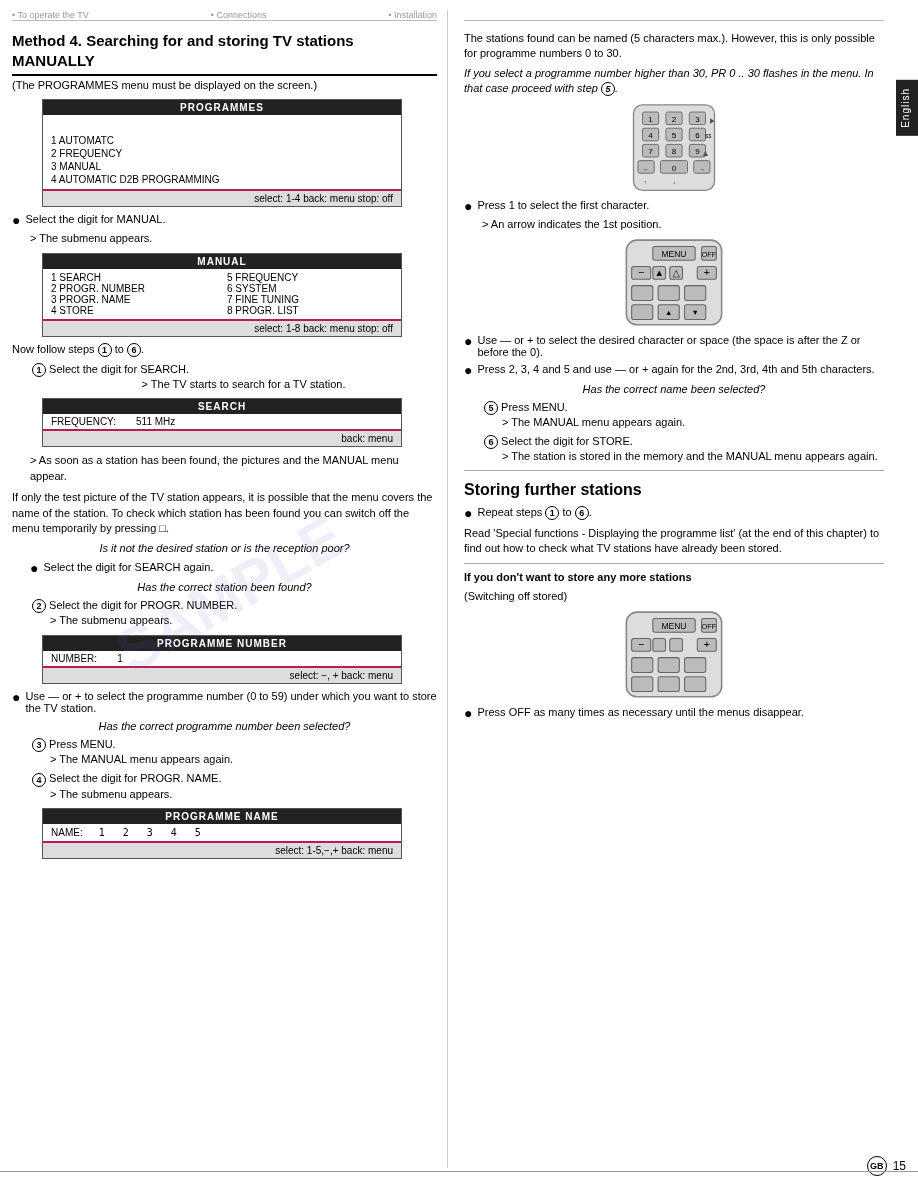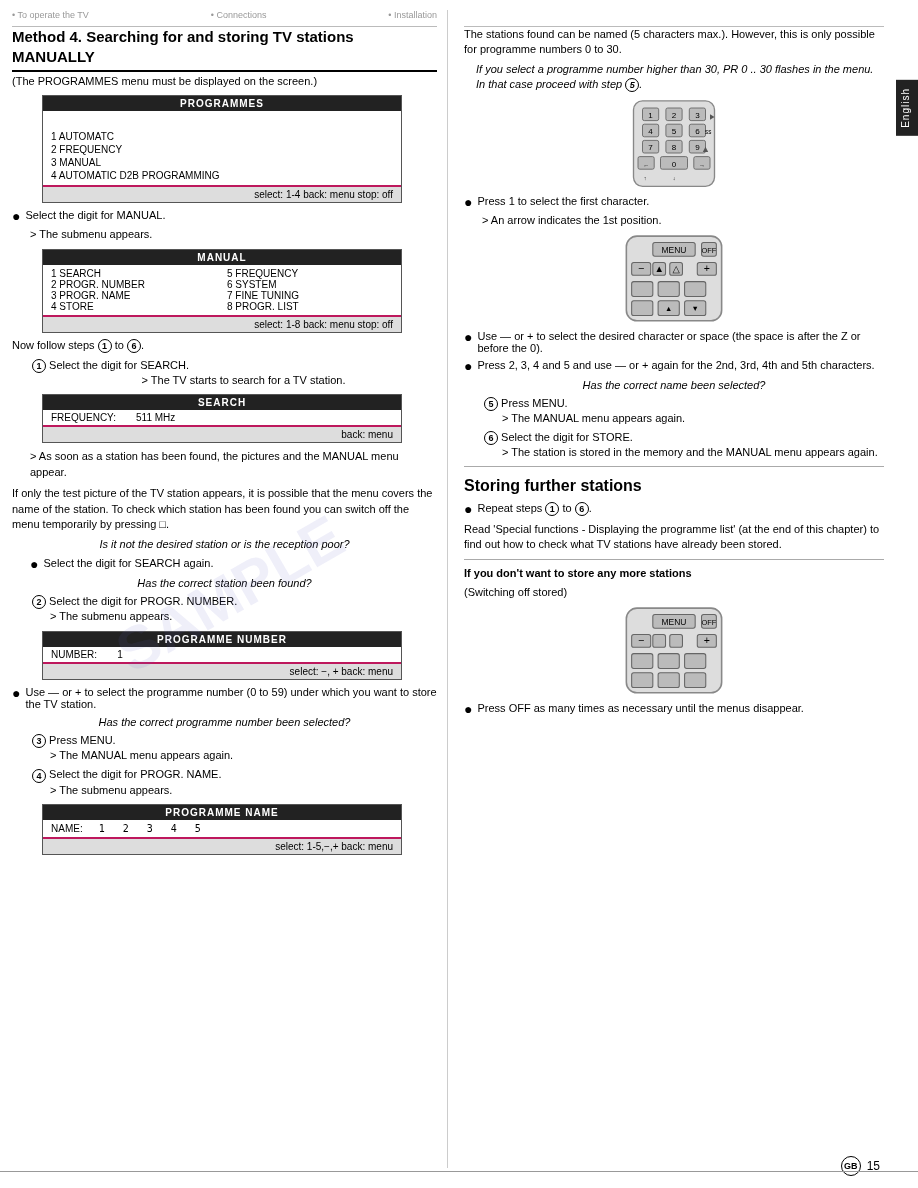--- a/index.html
+++ b/index.html
@@ -129,21 +129,21 @@
       border-radius: 50%;
       width: 14px;
       height: 14px;
       text-align: center;
       line-height: 13px;
       font-size: 9px;
       font-weight: bold;
       vertical-align: middle;
     }
 
-    .italic { font-style: italic; margin-left: 12px; }
+    .italic { font-style: italic; }
     .bold { font-weight: bold; }
 
     .now-follow {
       margin: 6px 0 6px 0;
     }
 
     .question-line {
       font-style: italic;
       margin: 5px 0 3px 0;
       text-align: center;
@@ -163,21 +163,21 @@
       font-weight: bold;
       font-size: 16px;
       margin: 8px 0 4px 0;
     }
 
     .right-col p { margin-bottom: 4px; }
 
     .page-number-bar {
       position: absolute;
       bottom: 12px;
-      right: 38px;
+      right: 12px;
       display: flex;
       align-items: center;
       gap: 6px;
       font-size: 12px;
     }
 
     .gb-circle {
       display: inline-block;
       border: 1px solid #000;
       border-radius: 50%;
@@ -229,22 +229,22 @@
       border-top: 1px solid #999;
       font-size: 9px;
       color: #999;
       text-align: center;
       padding: 3px;
     }
 
     .top-page-bar {
       width: 100%;
       border-bottom: 1px solid #bbb;
-      margin-bottom: 0;
-      padding-bottom: 6px;
+      margin-bottom: 10px;
+      padding-bottom: 0;
       display: flex;
       justify-content: space-between;
       font-size: 9px;
       color: #999;
     }
 
     .name-row {
       display: flex;
       gap: 16px;
       padding: 3px 8px;

